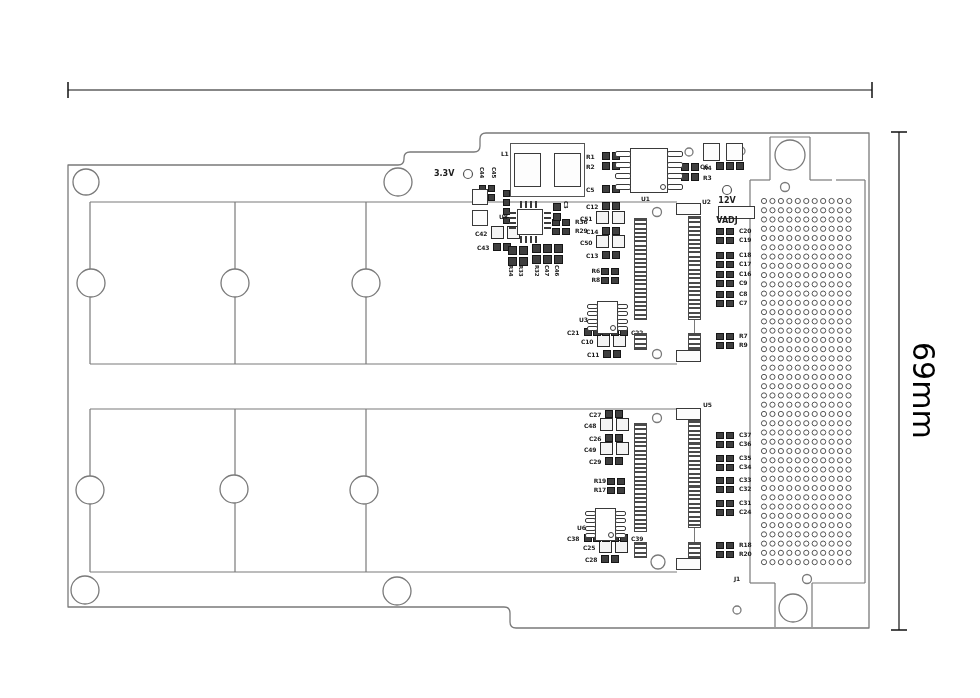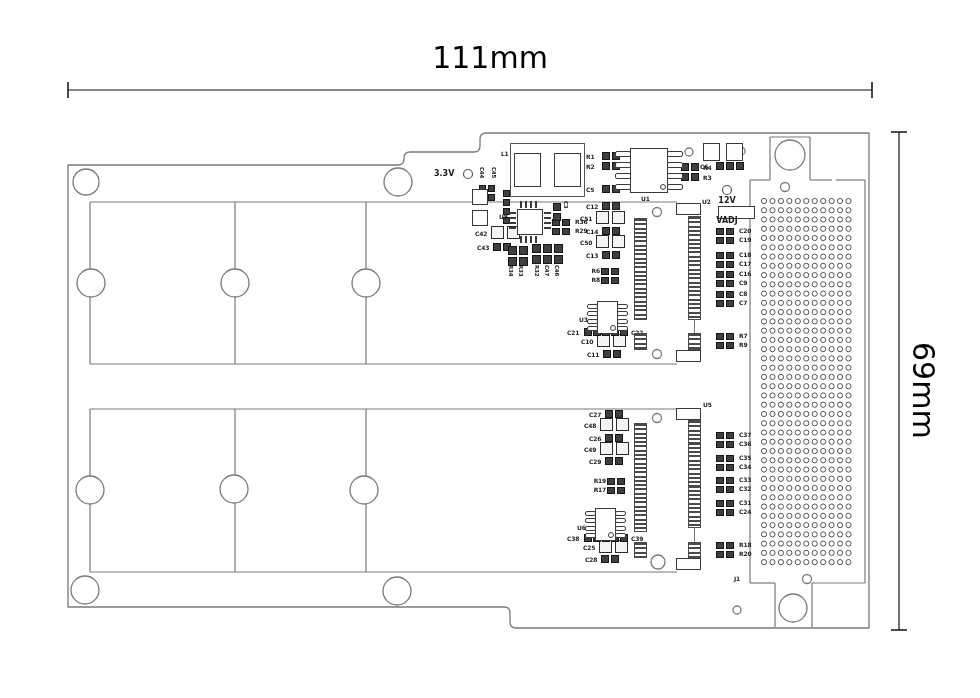--- a/index.html
+++ b/index.html
@@ -519,21 +519,20 @@
       <circle cx="814.7" cy="562.14" r="2.6" fill="#fff" stroke="#555" stroke-width="1"></circle>
       <circle cx="823.15" cy="562.14" r="2.6" fill="#fff" stroke="#555" stroke-width="1"></circle>
       <circle cx="831.6" cy="562.14" r="2.6" fill="#fff" stroke="#555" stroke-width="1"></circle>
       <circle cx="840.05" cy="562.14" r="2.6" fill="#fff" stroke="#555" stroke-width="1"></circle>
       <circle cx="848.5" cy="562.14" r="2.6" fill="#fff" stroke="#555" stroke-width="1"></circle>
       <circle cx="468" cy="174" r="4.5" fill="#fff" stroke="#555" stroke-width="1.2"></circle>
       <circle cx="727" cy="190" r="4.5" fill="#fff" stroke="#555" stroke-width="1.2"></circle>
       <circle cx="727" cy="211" r="4.5" fill="#fff" stroke="#555" stroke-width="1.2"></circle>
     </svg>
 
-  <div class="dim-label-top">111mm</div>
   <div class="dim-label-right">69mm</div>
 
   <div id="parts">
       <div class="lbl" style="left: 586px; top: 153px;">R1</div>
       <div class="pad" style="left: 602px; top: 152px; width: 8px; height: 8px;"></div>
       <div class="pad" style="left: 612px; top: 152px; width: 8px; height: 8px;"></div>
       <div class="lbl" style="left: 586px; top: 163px;">R2</div>
       <div class="pad" style="left: 602px; top: 162px; width: 8px; height: 8px;"></div>
       <div class="pad" style="left: 612px; top: 162px; width: 8px; height: 8px;"></div>
       <div class="lbl" style="left: 586px; top: 186px;">C5</div>

